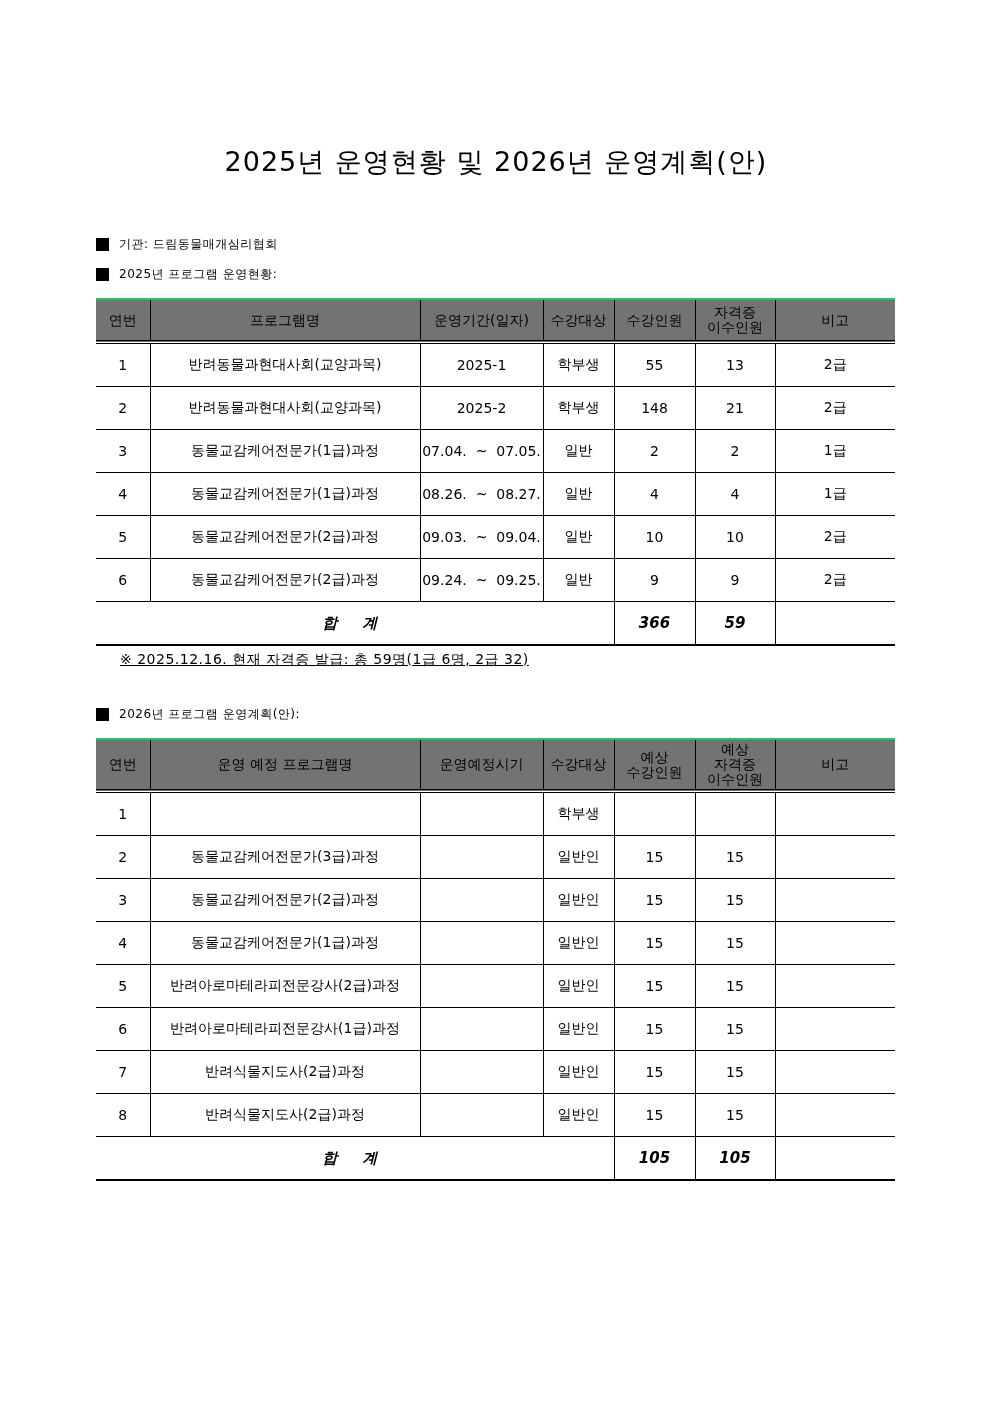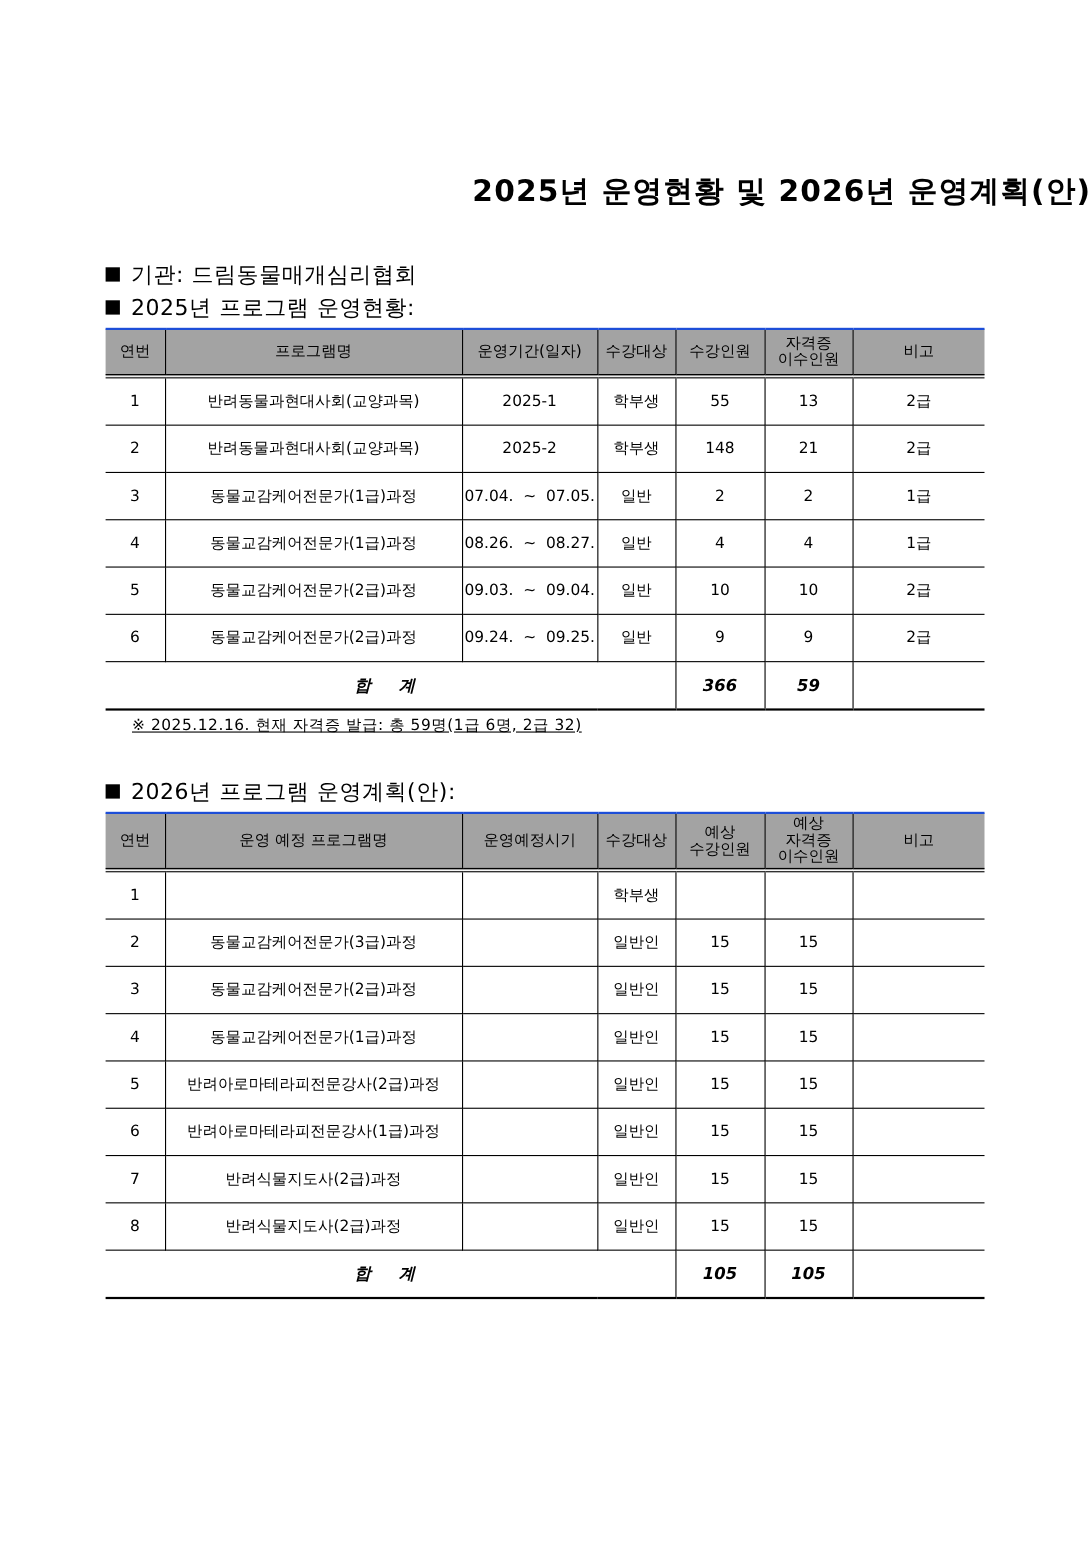--- a/index.html
+++ b/index.html
@@ -1,25 +1,25 @@
 <!DOCTYPE html>
 <html><head>
 <meta charset="utf-8">
 <style>
   html, body { margin: 0; padding: 0; background: #ffffff; }
   body { width: 992px; height: 1403px; position: relative; font-family: "DejaVu Sans", sans-serif; color: #000; }
-  .title { position: absolute; left: 0; width: 992px; top: 156px; text-align: right; font-size: 27px; font-weight: bold; letter-spacing: 1px; }
-  .bullet-line { position: absolute; left: 96px; font-size: 20px; display: flex; align-items: center; letter-spacing: 0.5px; }
+  .title { position: absolute; left: 0; width: 992px; top: 144px; text-align: center; font-size: 27px; font-weight: normal; letter-spacing: 1px; }
+  .bullet-line { position: absolute; left: 96px; font-size: 12px; display: flex; align-items: center; letter-spacing: 0.5px; }
   .bullet-line .sq { display: inline-block; width: 13px; height: 13px; background: #000; margin-right: 10px; }
   .note { position: absolute; left: 120px; top: 651px; font-size: 14px; letter-spacing: 0.5px; text-decoration: underline; }
   table.grid { position: absolute; left: 96px; width: 799px; border-collapse: collapse; table-layout: fixed; font-size: 14px; }
   table.grid th, table.grid td { border: 1px solid #000; text-align: center; vertical-align: middle; padding: 0; }
   table.grid tr > :first-child { border-left: none; }
   table.grid tr > :last-child { border-right: none; }
-  table.grid thead th { background: #a3a3a3; font-weight: normal; font-size: 14px; line-height: 15px; border-top: 2px solid #1d4ed8; border-bottom: 4px double #000; }
+  table.grid thead th { background: #737373; font-weight: normal; font-size: 14px; line-height: 15px; border-top: 2px solid #22c55e; border-bottom: 4px double #000; }
   table.grid tbody td { height: 42px; }
   table.grid tr.total td { font-weight: bold; font-size: 15px; height: 42px; border-bottom: 2px solid #000; font-style: italic; }
   table.grid tr.total td.label { letter-spacing: 10px; }
   #t1 { top: 298px; }
   #t2 { top: 738px; }
   #t1 thead th { height: 40px; }
   #t2 thead th { height: 49px; }
   #t2 tbody td { height: 42px; }
 </style>
 </head>

